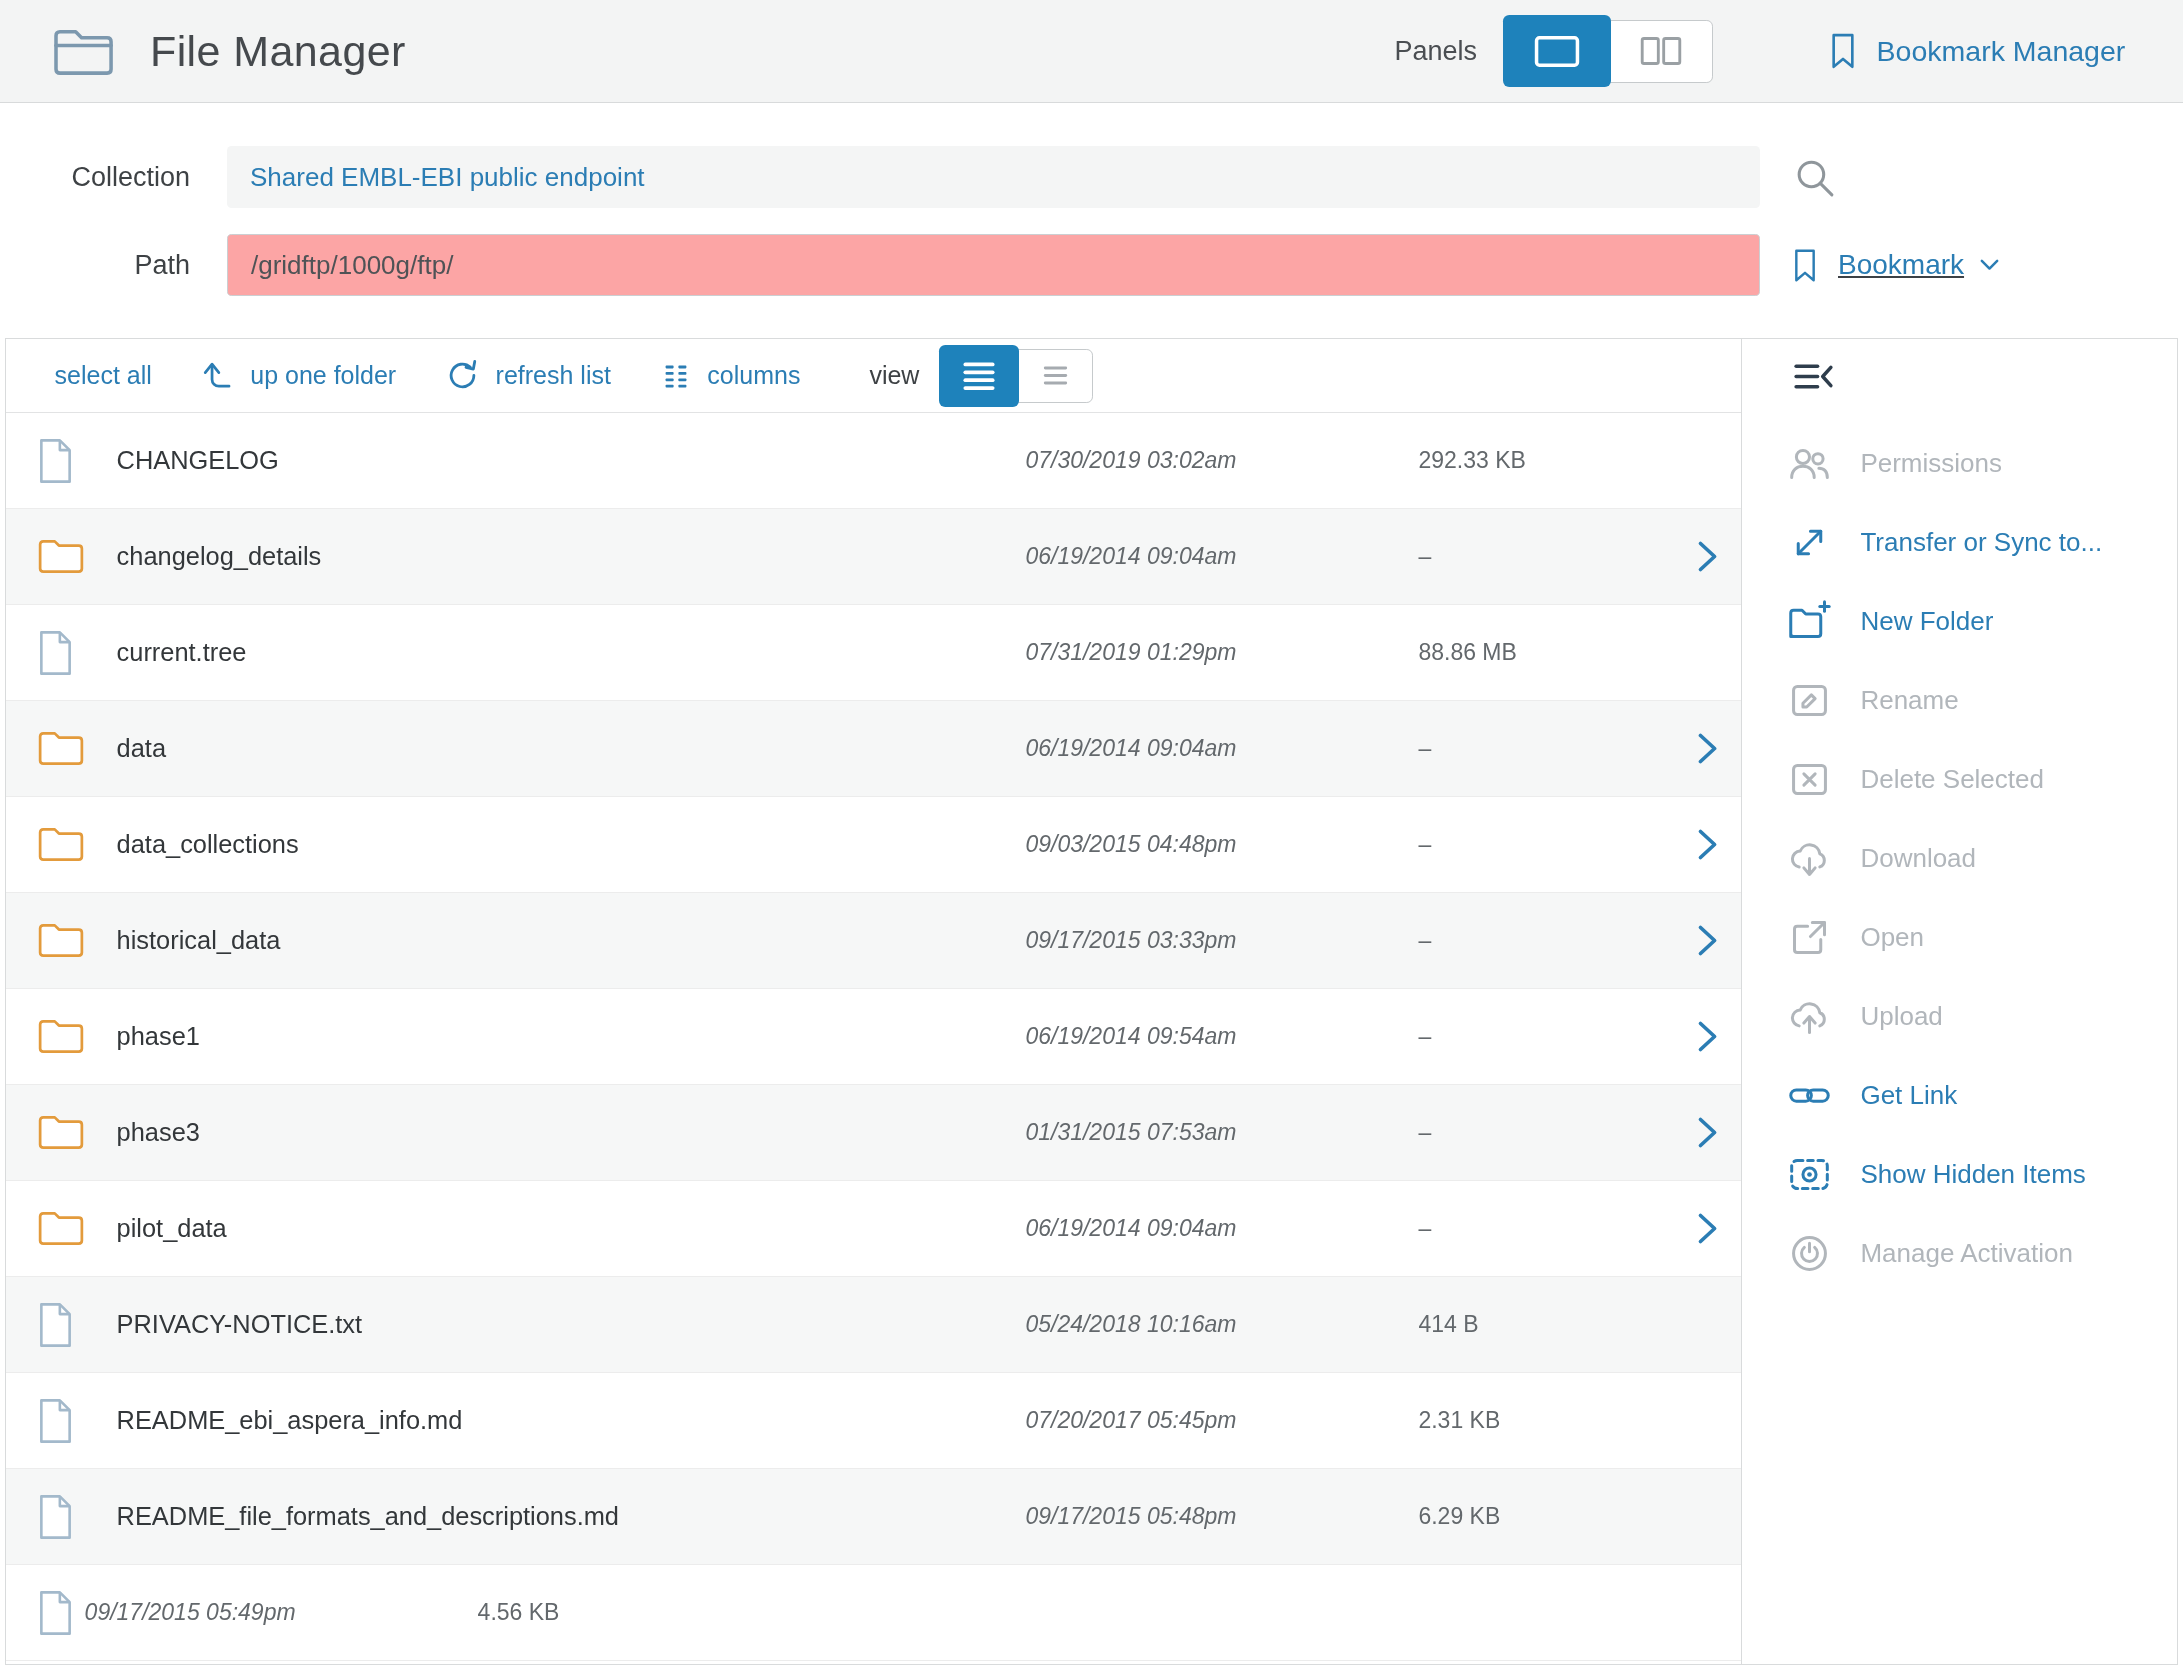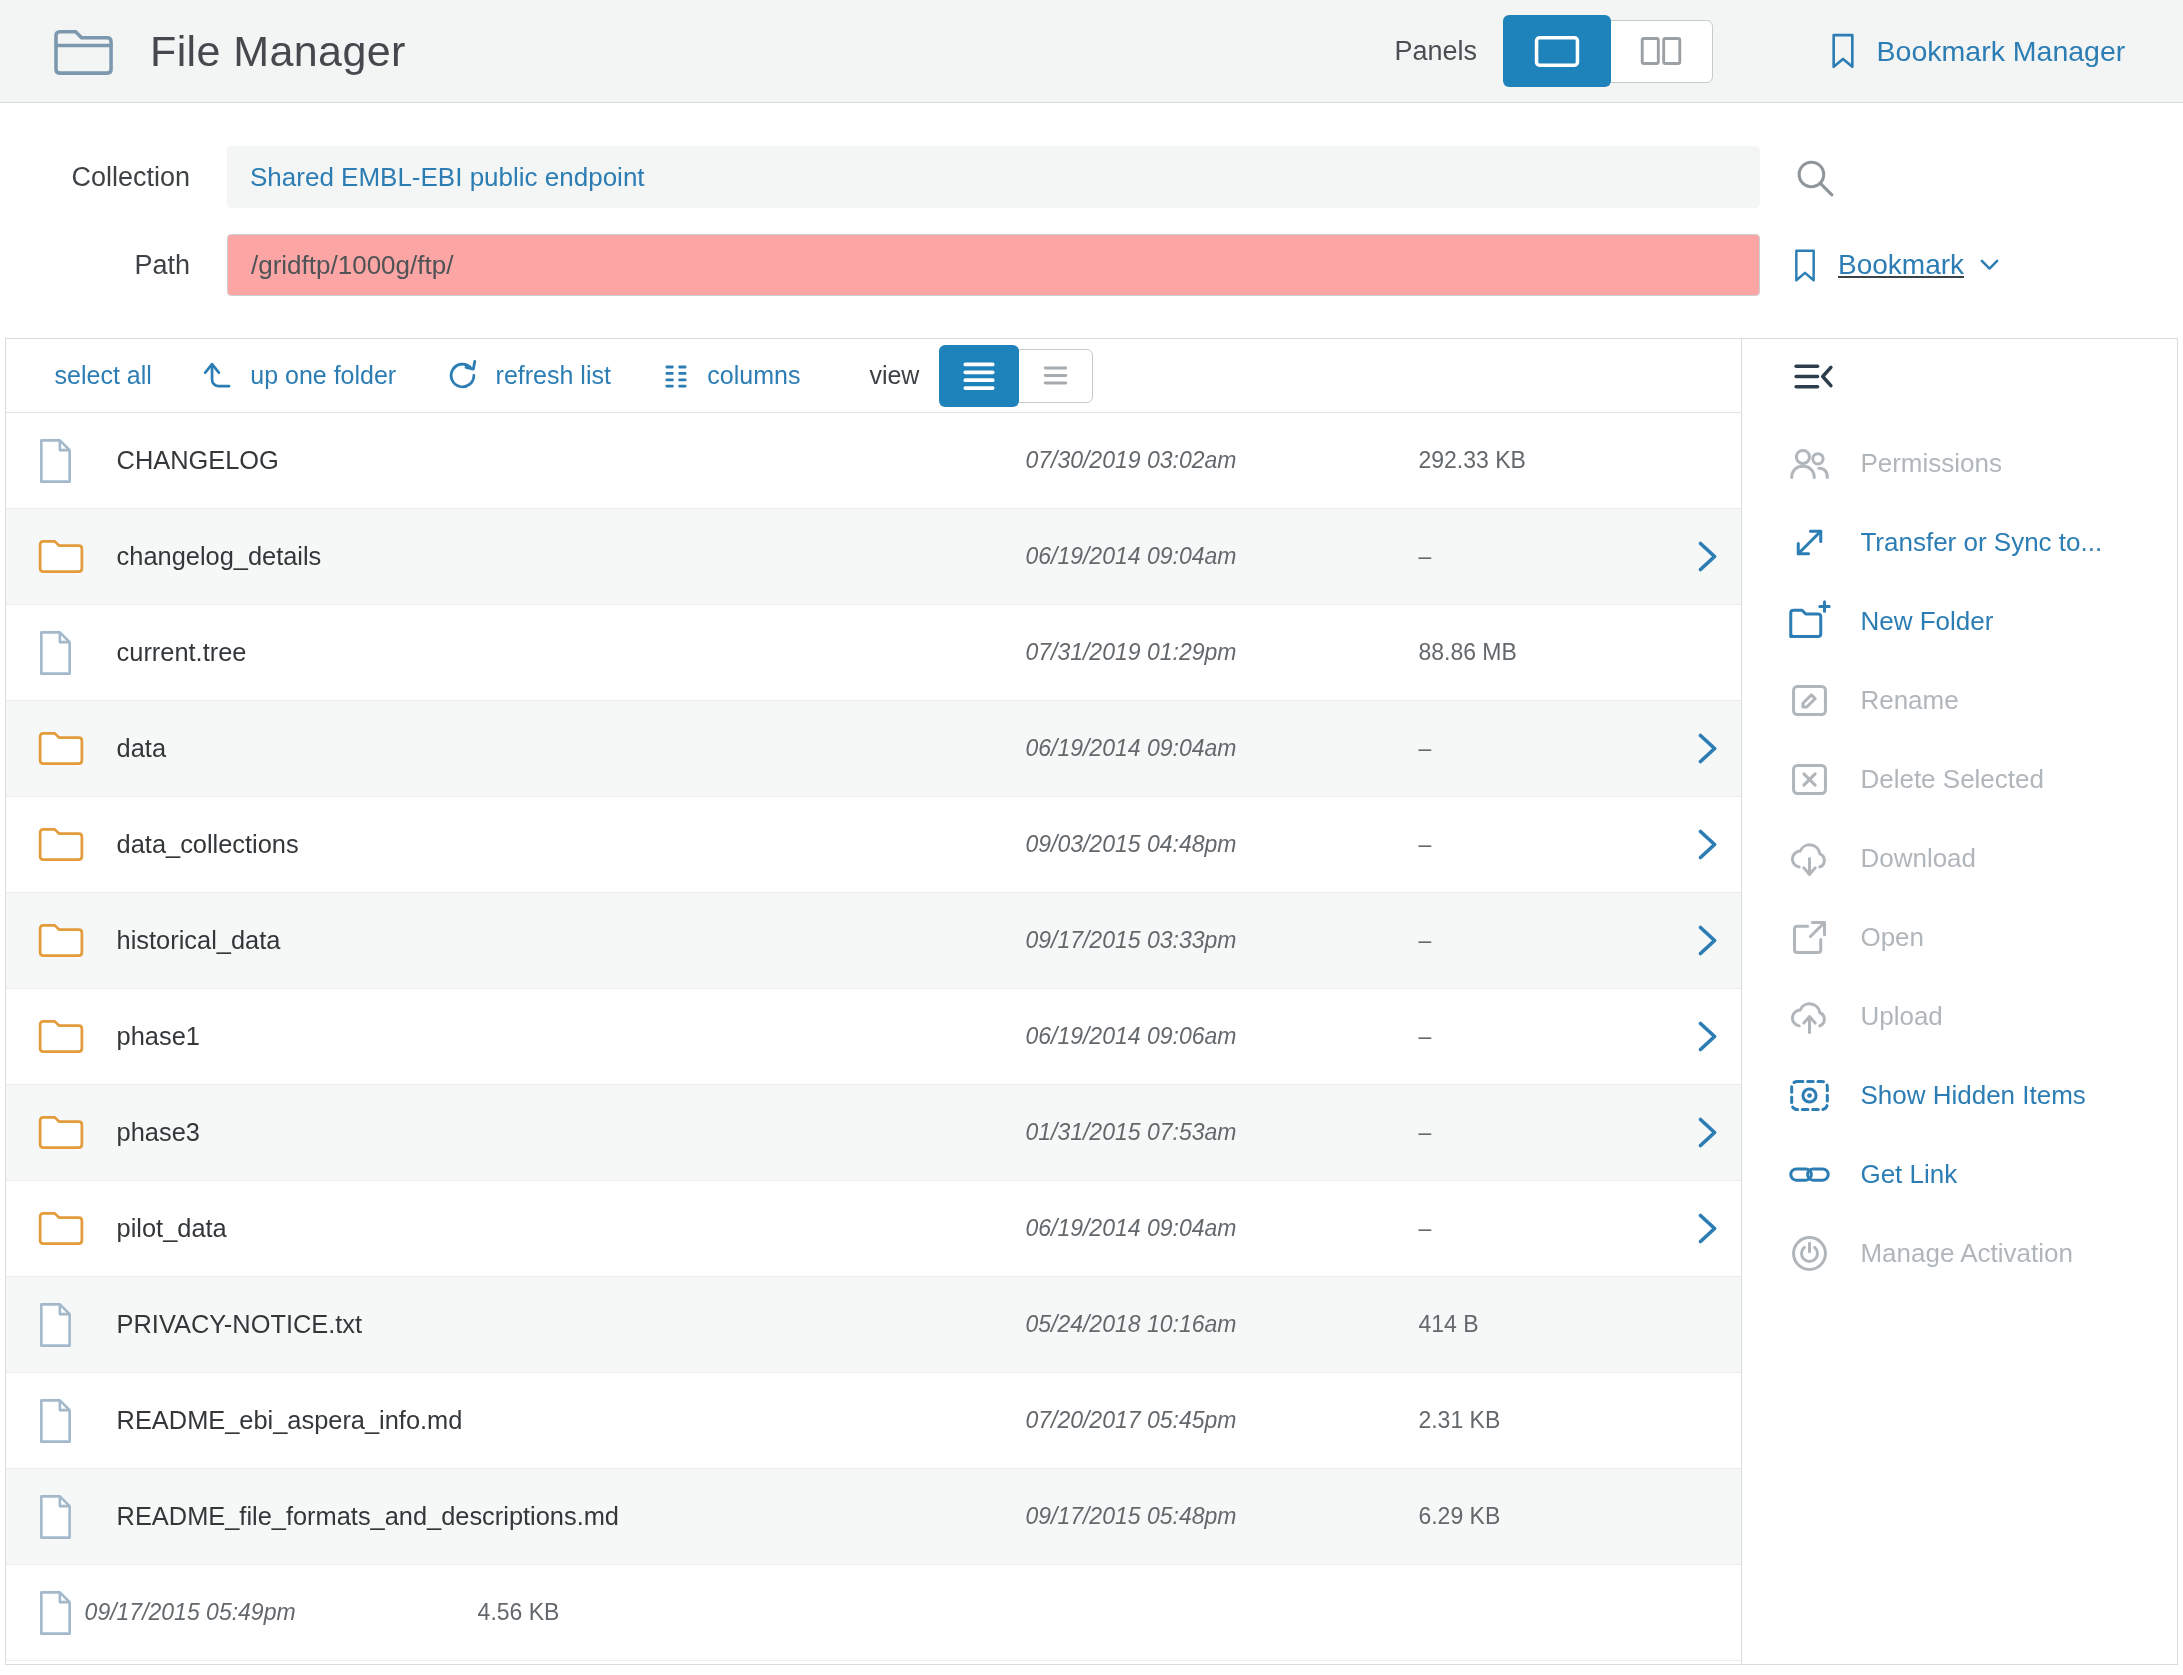--- a/index.html
+++ b/index.html
@@ -333,21 +333,21 @@
   </div>
 
   <div class="file-row folder">
     <span class="row-icon">
 
       <svg class="folder-icon" width="48" height="40" viewBox="0 0 46 38" style="fill:#fff;stroke:var(--folder);stroke-width:2.6;stroke-linejoin:round;">
         <path d="M3 7q0-3 3-3h11l4 4h19q3 0 3 3v19q0 3-3 3H6q-3 0-3-3z"></path>
       </svg>
     </span>
     <span class="file-name">phase1</span>
-    <span class="file-date">06/19/2014 09:06am</span>
+    <span class="file-date">06/19/2014 09:54am</span>
     <span class="file-size">–</span>
     <span class="chevron">
       <svg width="26" height="39" viewBox="0 0 24 36" class="sicon" style="stroke-width:3.4;">
         <polyline points="6 6 19 18 6 30"></polyline>
       </svg>
     </span>
   </div>
 
   <div class="file-row folder">
     <span class="row-icon">
@@ -543,36 +543,36 @@
               <path d="M13 34a8.5 8.5 0 0 1 1-16.9A11 11 0 0 1 35 20a7.5 7.5 0 0 1 0 14"></path>
               <line x1="24" y1="41" x2="24" y2="25"></line>
               <polyline points="18 31 24 24 30 31"></polyline>
             </svg>
         </span>
         <span class="action-label">Upload</span>
       </li>
       <li class="action-item">
         <span class="action-icon">
           <svg viewBox="0 0 48 48">
+              <rect x="4" y="18" width="22" height="12" rx="6"></rect>
+              <rect x="22" y="18" width="22" height="12" rx="6"></rect>
+            </svg>
+        </span>
+        <span class="action-label">Get Link</span>
+      </li>
+      <li class="action-item">
+        <span class="action-icon">
+          <svg viewBox="0 0 48 48">
               <rect x="5" y="9" width="38" height="30" rx="6" stroke-dasharray="6 5"></rect>
               <circle cx="24" cy="24" r="7"></circle>
               <circle cx="24" cy="24" r="2.5" fill="currentColor" stroke="none"></circle>
             </svg>
         </span>
         <span class="action-label">Show Hidden Items</span>
       </li>
-      <li class="action-item">
-        <span class="action-icon">
-          <svg viewBox="0 0 48 48">
-              <rect x="4" y="18" width="22" height="12" rx="6"></rect>
-              <rect x="22" y="18" width="22" height="12" rx="6"></rect>
-            </svg>
-        </span>
-        <span class="action-label">Get Link</span>
-      </li>
       <li class="action-item disabled">
         <span class="action-icon">
           <svg viewBox="0 0 48 48">
               <circle cx="24" cy="24" r="17"></circle>
               <path d="M18.5 17.5a8.5 8.5 0 1 0 11 0"></path>
               <line x1="24" y1="13" x2="24" y2="22"></line>
             </svg>
         </span>
         <span class="action-label">Manage Activation</span>
       </li>

